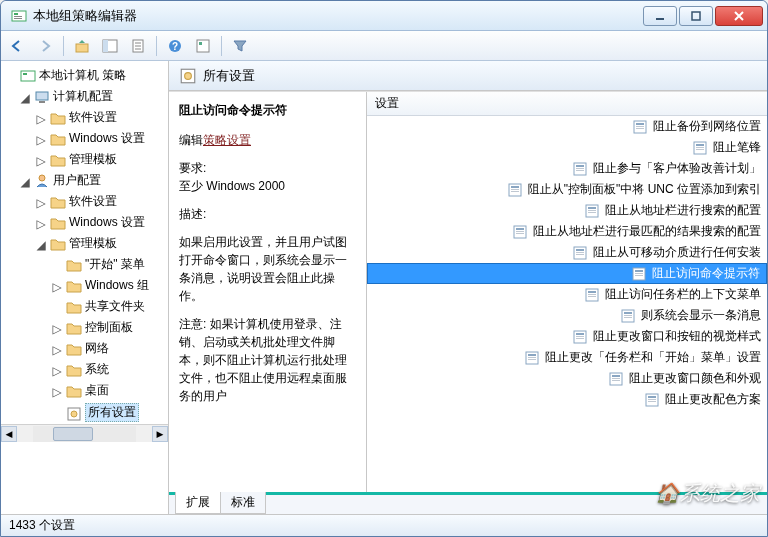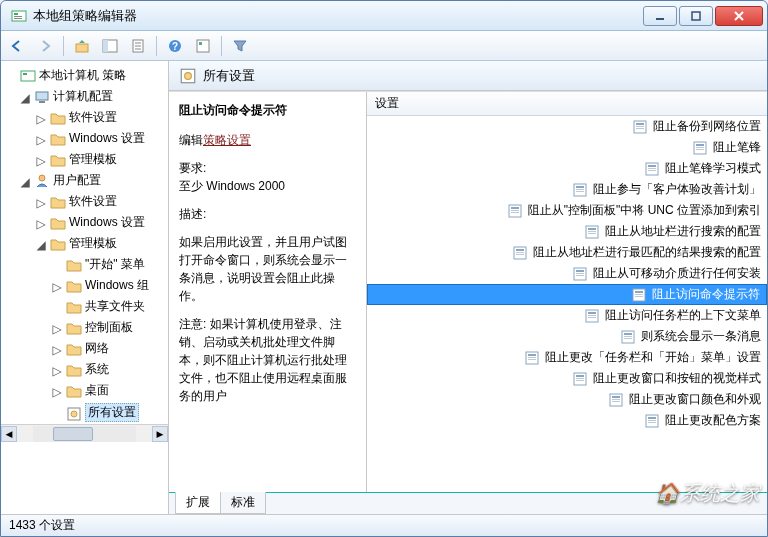--- a/index.html
+++ b/index.html
@@ -32,21 +32,21 @@
 .desc-panel { width: 198px; border-right: 1px solid #c7c7c7; padding: 10px 10px; font-size: 12px; overflow: hidden; }
 .desc-panel h3 { font-size: 12px; font-weight: bold; margin-bottom: 12px; }
 .desc-panel .link { color: #7f1d1d; text-decoration: underline; cursor: pointer; }
 .desc-panel p { margin-bottom: 10px; line-height: 1.5; }
 .list-panel { flex: 1; display: flex; flex-direction: column; overflow: hidden; }
 .list-header { height: 24px; background: linear-gradient(#fdfefe,#eef3f9); border-bottom: 1px solid #d0d7e0; display: flex; align-items: center; padding: 0 8px; font-size: 12px; }
 .list-body { flex: 1; overflow: auto; }
 .list-row { display: flex; align-items: center; height: 21px; padding: 0 6px; font-size: 12px; cursor: pointer; white-space: nowrap; justify-content: flex-end; }
 .list-row.selected { background: #3399ff; color: #fff; border: 1px solid #1a6fc4; }
 .list-row .row-ico { width:14px; height:14px; margin-right: 6px; flex-shrink:0; }
-.tabs { height: 22px; border-top: 1px solid #14b8a6; display: flex; align-items: flex-end; padding-left: 6px; font-size: 12px; background: #f3f6fb; }
+.tabs { height: 22px; border-top: 3px solid #14b8a6; display: flex; align-items: flex-end; padding-left: 6px; font-size: 12px; background: #f3f6fb; }
 .tab { padding: 2px 10px; border: 1px solid #c7c7c7; border-top: none; margin-right: -1px; background: #f3f6fb; cursor: pointer; }
 .tab.active { background: #fff; }
 .statusbar { height: 22px; background: linear-gradient(#f7fbff,#e1ebf6); border-top: 1px solid #c7c7c7; display: flex; align-items: center; padding: 0 8px; font-size: 12px; }
 .hscroll { height: 18px; background: #f0f0f0; border-top: 1px solid #d0d0d0; display:flex; align-items:center; }
 .hscroll .track { flex:1; height:16px; background:#eaeaea; position:relative; margin:0 16px; }
 .hscroll .thumb { position:absolute; left:20px; width:40px; height:14px; top:1px; background:#cfd8e3; border:1px solid #9fb2c7; border-radius:2px; }
 .hscroll .arrow { width:16px; height:16px; background:#e0e6ee; border:1px solid #b5c7dc; display:flex; align-items:center; justify-content:center; font-size:9px; cursor:pointer; }
 .watermark { position:absolute; right:8px; bottom:30px; font-size:20px; color:rgba(255,255,255,.9); text-shadow:0 1px 3px rgba(0,0,0,.6); font-style:italic; pointer-events:none; }
 </style>
 </head>
@@ -306,29 +306,20 @@
                 </svg>
                 <span>阻止笔锋</span>
               </div>
               <div class="list-row">
                 <svg class="row-ico" viewBox="0 0 14 14">
                   <rect x="1" y="1" width="12" height="12" fill="#fff" stroke="#8aa6c2"></rect>
                   <rect x="3" y="3" width="8" height="2" fill="#8aa6c2"></rect>
                   <rect x="3" y="6" width="8" height="1" fill="#c0c8d2"></rect>
                   <rect x="3" y="8" width="8" height="1" fill="#c0c8d2"></rect>
                 </svg>
-                <span>阻止笔锋学习模式</span>
-              </div>
-              <div class="list-row">
-                <svg class="row-ico" viewBox="0 0 14 14">
-                  <rect x="1" y="1" width="12" height="12" fill="#fff" stroke="#8aa6c2"></rect>
-                  <rect x="3" y="3" width="8" height="2" fill="#8aa6c2"></rect>
-                  <rect x="3" y="6" width="8" height="1" fill="#c0c8d2"></rect>
-                  <rect x="3" y="8" width="8" height="1" fill="#c0c8d2"></rect>
-                </svg>
                 <span>阻止参与「客户体验改善计划」</span>
               </div>
               <div class="list-row">
                 <svg class="row-ico" viewBox="0 0 14 14">
                   <rect x="1" y="1" width="12" height="12" fill="#fff" stroke="#8aa6c2"></rect>
                   <rect x="3" y="3" width="8" height="2" fill="#8aa6c2"></rect>
                   <rect x="3" y="6" width="8" height="1" fill="#c0c8d2"></rect>
                   <rect x="3" y="8" width="8" height="1" fill="#c0c8d2"></rect>
                 </svg>
                 <span>阻止从"控制面板"中将 UNC 位置添加到索引</span>
@@ -387,30 +378,30 @@
                 </svg>
                 <span>则系统会显示一条消息</span>
               </div>
               <div class="list-row">
                 <svg class="row-ico" viewBox="0 0 14 14">
                   <rect x="1" y="1" width="12" height="12" fill="#fff" stroke="#8aa6c2"></rect>
                   <rect x="3" y="3" width="8" height="2" fill="#8aa6c2"></rect>
                   <rect x="3" y="6" width="8" height="1" fill="#c0c8d2"></rect>
                   <rect x="3" y="8" width="8" height="1" fill="#c0c8d2"></rect>
                 </svg>
+                <span>阻止更改窗口和按钮的视觉样式</span>
+              </div>
+              <div class="list-row">
+                <svg class="row-ico" viewBox="0 0 14 14">
+                  <rect x="1" y="1" width="12" height="12" fill="#fff" stroke="#8aa6c2"></rect>
+                  <rect x="3" y="3" width="8" height="2" fill="#8aa6c2"></rect>
+                  <rect x="3" y="6" width="8" height="1" fill="#c0c8d2"></rect>
+                  <rect x="3" y="8" width="8" height="1" fill="#c0c8d2"></rect>
+                </svg>
                 <span>阻止更改「任务栏和「开始」菜单」设置</span>
-              </div>
-              <div class="list-row">
-                <svg class="row-ico" viewBox="0 0 14 14">
-                  <rect x="1" y="1" width="12" height="12" fill="#fff" stroke="#8aa6c2"></rect>
-                  <rect x="3" y="3" width="8" height="2" fill="#8aa6c2"></rect>
-                  <rect x="3" y="6" width="8" height="1" fill="#c0c8d2"></rect>
-                  <rect x="3" y="8" width="8" height="1" fill="#c0c8d2"></rect>
-                </svg>
-                <span>阻止更改窗口和按钮的视觉样式</span>
               </div>
               <div class="list-row">
                 <svg class="row-ico" viewBox="0 0 14 14">
                   <rect x="1" y="1" width="12" height="12" fill="#fff" stroke="#8aa6c2"></rect>
                   <rect x="3" y="3" width="8" height="2" fill="#8aa6c2"></rect>
                   <rect x="3" y="6" width="8" height="1" fill="#c0c8d2"></rect>
                   <rect x="3" y="8" width="8" height="1" fill="#c0c8d2"></rect>
                 </svg>
                 <span>阻止更改窗口颜色和外观</span>
               </div>

